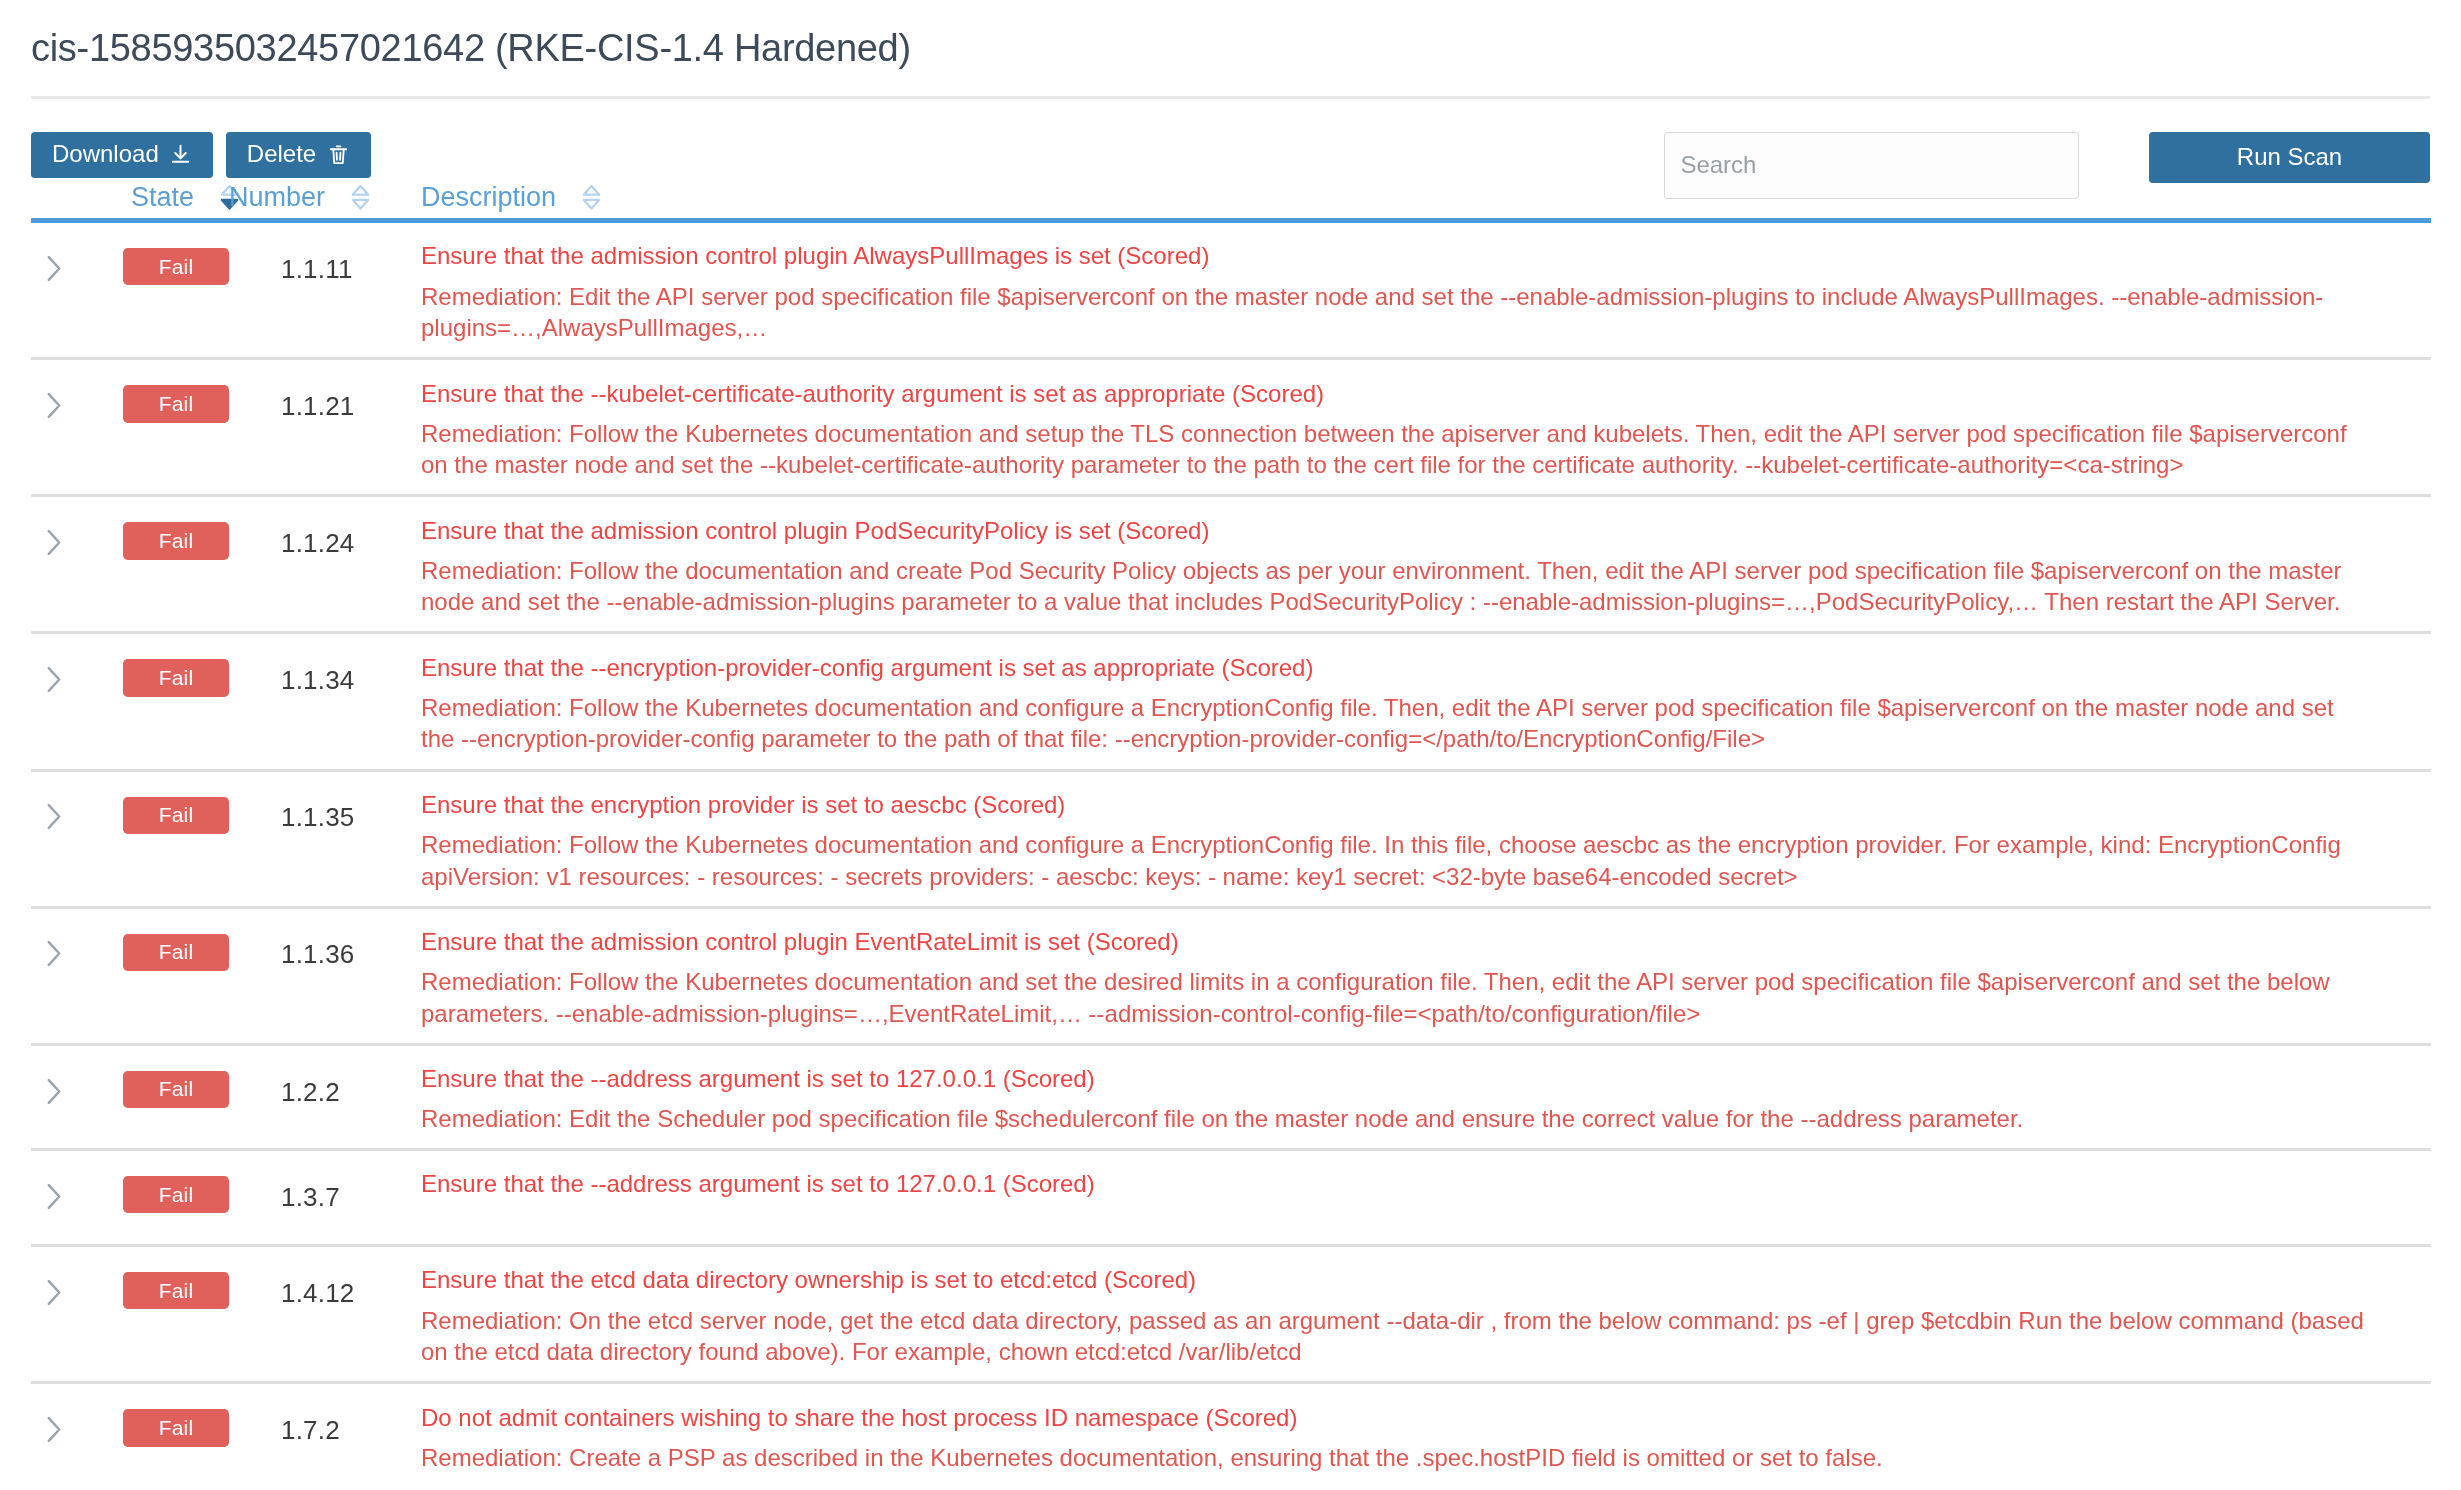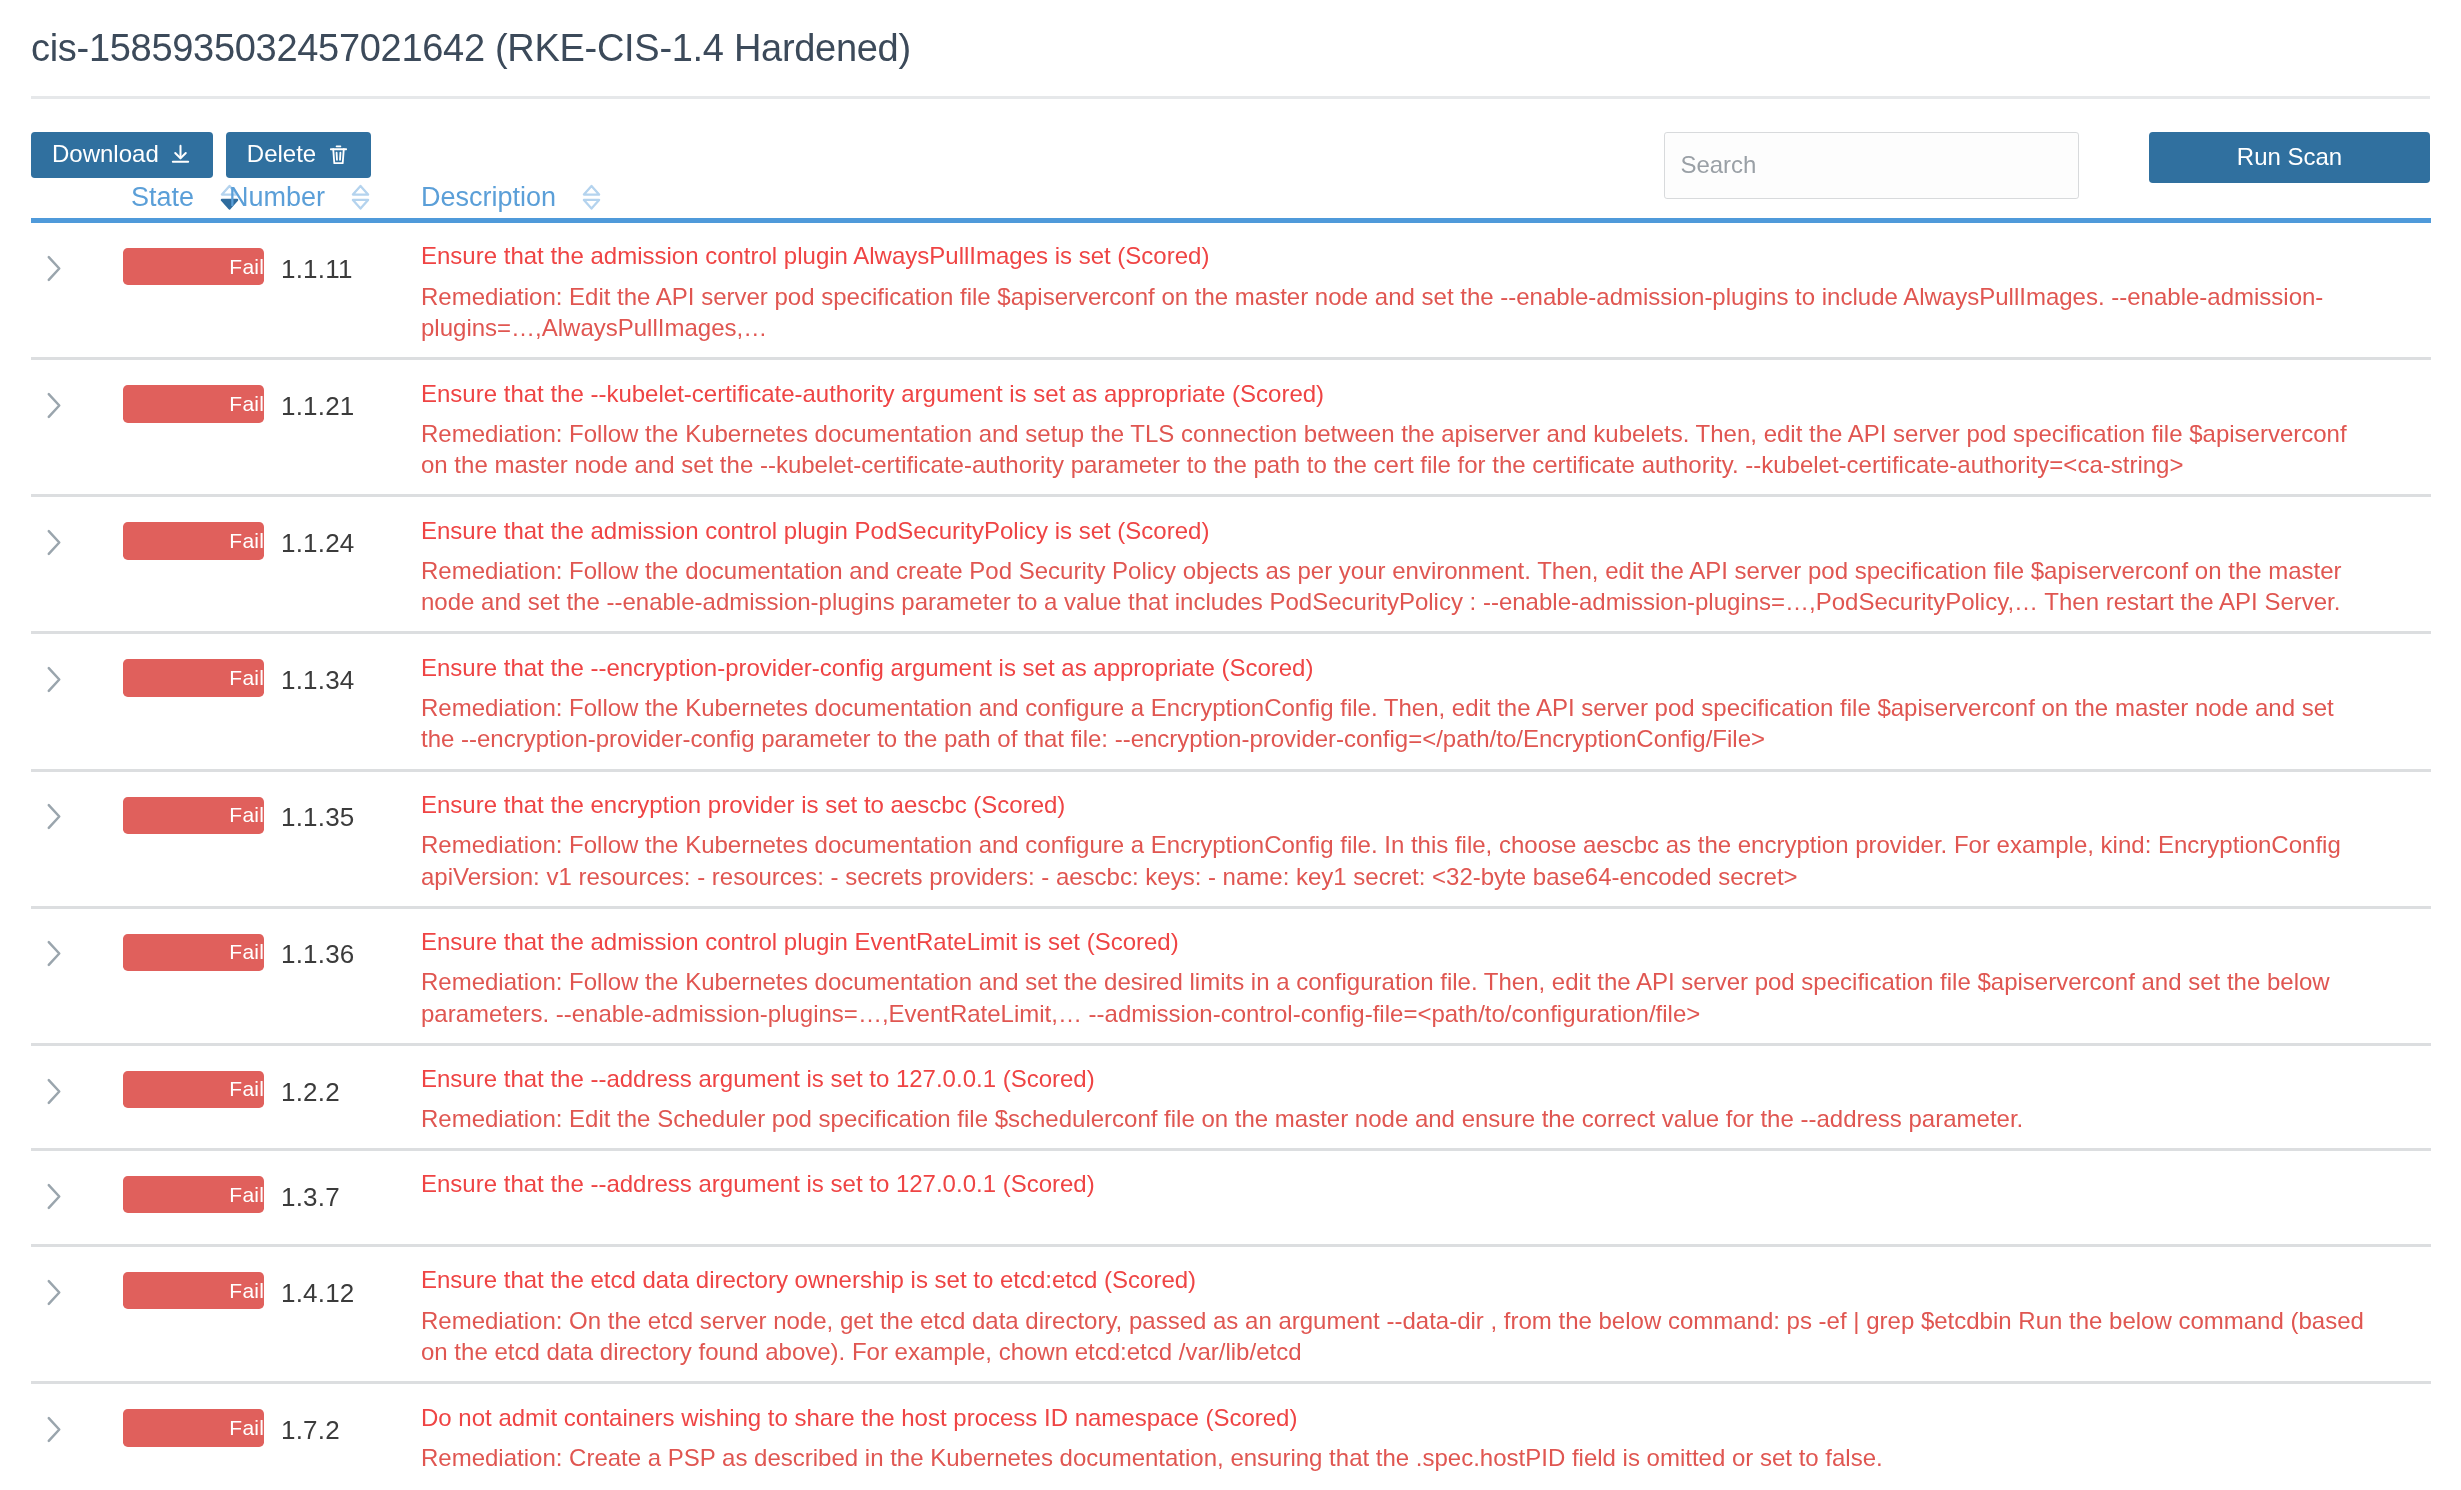--- a/index.html
+++ b/index.html
@@ -143,22 +143,22 @@
     padding-top: 9.6px;
     padding-left: 46px;
   }
   .badge {
     display: inline-block;
     background: #e0605c;
     color: #ffffff;
     font-size: 21px;
     border-radius: 4.8px;
     padding: 7.7px 0 8.6px 0;
-    width: 141px;
-    text-align: right;
+    width: 106px;
+    text-align: center;
     line-height: 1;
     letter-spacing: 0.2px;
   }
   .cell-number {
     width: 192px; flex: 0 0 192px;
     padding-top: 15.4px;
     padding-left: 52px;
     font-size: 26px;
     color: #3b3b3b;
     letter-spacing: 0.2px;

